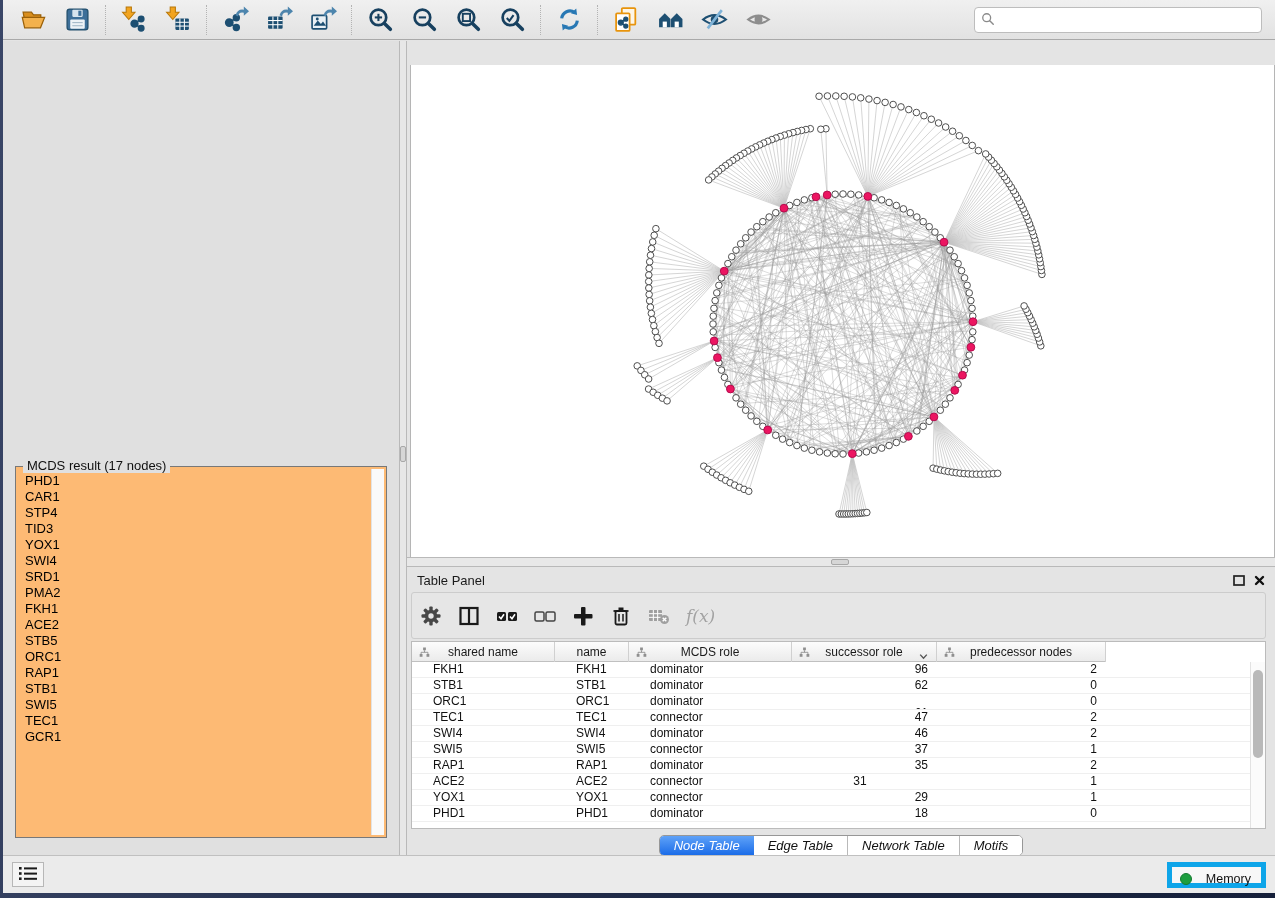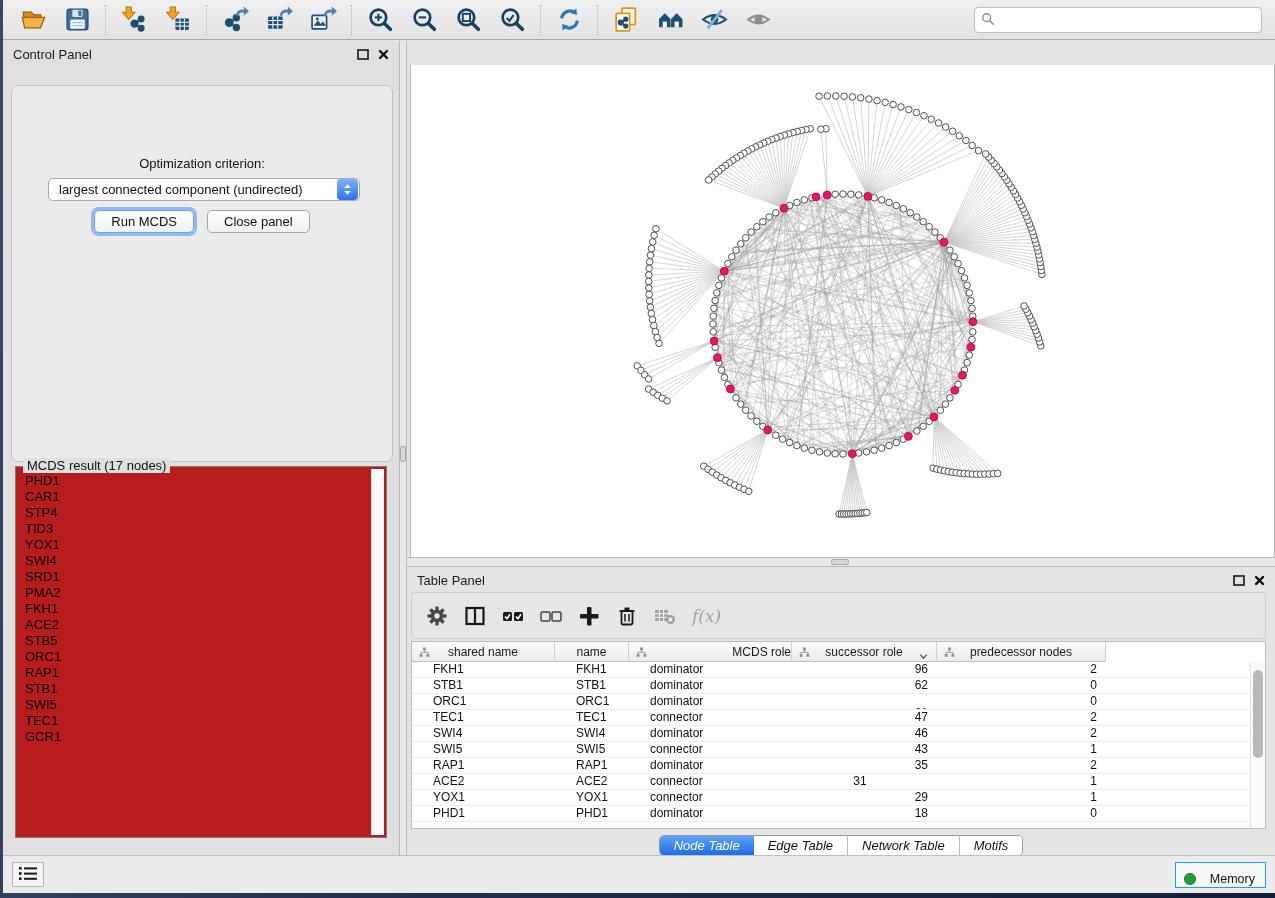--- a/index.html
+++ b/index.html
@@ -43,21 +43,21 @@
     border:1px solid #ababab; border-radius:5px; display:flex; align-items:center; }
   .combo-text { padding-left:10px; font-size:13px; flex:1; white-space:nowrap; }
   .combo-cap { width:21px; height:21px; border-radius:4px; margin-right:1px;
     background:linear-gradient(#7db3f9,#2a76ee); display:flex; align-items:center; justify-content:center; }
   .btn-row { position:absolute; top:124px; width:100%; display:flex; justify-content:center; gap:13px; }
   .mac-btn { height:23px; padding:0 16px; background:linear-gradient(#ffffff,#f0f0f0);
     border:1px solid #a5a5a5; border-radius:5px; font-size:13px; display:flex; align-items:center; }
   .mac-btn.focused { box-shadow:0 0 0 3px rgba(110,165,245,.7); border-color:#6d9ef0; }
 
   .result-group { position:absolute; left:12px; top:425px; width:372px; height:372px;
-    border:1px solid #787878; background:#b91c1c; }
+    border:1px solid #787878; background:#fdba74; }
   .result-legend { position:absolute; top:-9px; left:7px; background:#e0e0e0; padding:0 4px; font-size:13px; }
   .result-list { position:absolute; inset:2px 16px 2px 2px; overflow:hidden; padding:4px 0 0 7px; }
   .result-item { font-size:13px; line-height:16px; color:#000; }
   .result-scroll { position:absolute; top:2px; right:2px; bottom:2px; width:13px; background:#fafafa; border-left:1px solid #e3e3e3; }
 
   
   .vsplit { position:absolute; left:396px; top:41px; width:8px; bottom:38px; background:#e7e7e7;
     border-left:1px solid #b9b9b9; border-right:1px solid #b9b9b9; }
   .vsplit-grip { position:absolute; left:0; top:405px; width:6px; height:16px; background:#d6d6d6;
     border:1px solid #a8a8a8; border-radius:2px; }
@@ -75,21 +75,21 @@
   .net-canvas svg { position:absolute; left:0; top:0; }
 
   .hsplit { position:absolute; left:0; right:0; top:516px; height:10px; background:#e8e8e8;
     border-top:1px solid #b9b9b9; border-bottom:1px solid #b9b9b9; }
   .hsplit-grip { position:absolute; left:424px; top:1px; width:18px; height:6px; background:#d6d6d6;
     border:1px solid #a8a8a8; border-radius:2px; }
 
   
   .table-panel { position:absolute; left:0; right:0; top:526px; bottom:0; background:#e4e4e4; }
   .tp-toolbar { position:absolute; left:4px; right:9px; top:25px; height:47px; background:#e6e6e6;
-    border:1px solid #cccccc; border-radius:3px; display:flex; align-items:center; padding-left:12px; }
+    border:1px solid #cccccc; border-radius:3px; display:flex; align-items:center; padding-left:6px; }
   .tp-icon { width:26px; height:26px; margin-right:12px; display:flex; align-items:center; justify-content:center; }
   .tp-icon svg { width:22px; height:22px; }
   .fx-label { font-family:"DejaVu Serif","Liberation Serif",serif; font-style:italic; font-size:17px; color:#a2a2a2; margin-left:2px; }
 
   .data-table { position:absolute; left:4px; right:9px; top:74px; height:188px; background:#fff; border:1px solid #bbbbbb; }
   .thead { position:absolute; left:0; top:0; height:20px; display:flex;
     background:linear-gradient(#fcfcfc,#ebebeb); border-bottom:1px solid #c0c0c0; }
   .th { position:relative; height:20px; border-right:1px solid #d0d0d0; display:flex; align-items:center; justify-content:center; font-size:12px; color:#1a1a1a; }
   .th .colicon { position:absolute; left:7px; top:5px; }
   .th .sorticon { position:absolute; right:8px; top:7px; }
@@ -100,21 +100,21 @@
   .table-thumb { position:absolute; left:2px; right:2px; top:8px; height:88px; background:#b9b9b9; border-radius:6px; }
 
   .bottom-tabs { position:absolute; left:0; right:0; top:268px; display:flex; justify-content:center;font-style:italic; }
   .bottom-tabs .seg { height:21px; border-radius:5px; }
 
   
   .statusbar { position:absolute; left:0; right:0; bottom:0; height:38px; background:#ebebeb; border-top:1px solid #c0c0c0; }
   .status-left-btn { position:absolute; left:9px; top:6px; width:32px; height:25px; background:#f4f4f4;
     border:1px solid #b7b7b7; display:flex; align-items:center; justify-content:center; }
   .memory-btn { position:absolute; right:9px; top:6px; height:26px; padding:8px 10px 0 8px; background:#f7f7f7;
-    border:1px solid #0ea5e9; display:flex; align-items:center; gap:14px; font-size:12.5px; }
+    border:5px solid #0ea5e9; display:flex; align-items:center; gap:14px; font-size:12.5px; }
   .memory-dot { width:12px; height:12px; border-radius:50%; background:#1d9e3f; border:1px solid #157a30; }
 </style>
 </head>
 <body>
 
 <div class="app">
 
   <div class="toolbar">
     <span class="tb-icon">
         <svg viewBox="0 0 26 26">
@@ -269,52 +269,21 @@
     <div class="searchbox">
       <span><svg viewBox="0 0 16 16">
             <circle cx="6.5" cy="6.5" r="4.5" fill="none" stroke="#8a8a8a" stroke-width="1.5"></circle>
             <line x1="10" y1="10" x2="14" y2="14" stroke="#8a8a8a" stroke-width="1.6" stroke-linecap="round"></line>
           </svg></span>
       <span></span>
     </div>
   </div>
 
   <div class="control-panel">
-    <div class="panel-titlebar">
-      <span class="panel-title">Control Panel</span>
-      <span class="panel-controls">
-        <span>
-            <svg width="12" height="11" viewBox="0 0 12 11">
-              <rect x="1" y="1" width="10" height="9" fill="none" stroke="#222" stroke-width="1.7"></rect>
-            </svg>
-          </span>
-        <span>
-            <svg width="11" height="11" viewBox="0 0 11 11">
-              <path d="M2 2 L9 9 M9 2 L2 9" stroke="#111" stroke-width="2.4" stroke-linecap="round"></path>
-            </svg>
-          </span>
-      </span>
-    </div>
-
-    <div class="cp-content">
-      <div class="opt-label">Optimization criterion:</div>
-      <div class="combo">
-        <span class="combo-text">largest connected component (undirected)</span>
-        <span class="combo-cap">
-          <svg width="9" height="13" viewBox="0 0 9 13">
-              <path d="M1.2 5 L4.5 1.2 L7.8 5 Z" fill="#fff"></path>
-              <path d="M1.2 8 L4.5 11.8 L7.8 8 Z" fill="#fff"></path>
-            </svg>
-        </span>
-      </div>
-      <div class="btn-row">
-        <div class="mac-btn focused">Run MCDS</div>
-        <div class="mac-btn">Close panel</div>
-      </div>
-    </div>
+
 
 
     <div class="result-group">
       <span class="result-legend">MCDS result (17 nodes)</span>
       <div class="result-list" id="mcds-list">
           <div class="result-item">PHD1</div>
           <div class="result-item">CAR1</div>
           <div class="result-item">STP4</div>
           <div class="result-item">TID3</div>
           <div class="result-item">YOX1</div>
@@ -1264,21 +1233,21 @@
                     <rect x="0.7" y="7" width="2.8" height="2.8" stroke="none"></rect>
                     <rect x="7.5" y="7" width="2.8" height="2.8" stroke="none"></rect>
                     <path d="M5.5 3.3 v2 M2.1 7 v-1.7 h6.8 V7" fill="none" stroke-width="0.9"></path>
                   </g>
                 </svg></span>
               <span>shared name</span>
             </div>
             <div class="th" style="width: 74px;">
               <span>name</span>
             </div>
-            <div class="th" style="width: 163px; justify-content: flex-end;">
+            <div class="th" style="width: 163px;">
               <span class="colicon"><svg width="11" height="11" viewBox="0 0 11 11">
                   <g fill="#8f8f8f" stroke="#8f8f8f">
                     <rect x="4.1" y="0.5" width="2.8" height="2.8" stroke="none"></rect>
                     <rect x="0.7" y="7" width="2.8" height="2.8" stroke="none"></rect>
                     <rect x="7.5" y="7" width="2.8" height="2.8" stroke="none"></rect>
                     <path d="M5.5 3.3 v2 M2.1 7 v-1.7 h6.8 V7" fill="none" stroke-width="0.9"></path>
                   </g>
                 </svg></span>
               <span>MCDS role</span>
             </div>
@@ -1341,21 +1310,21 @@
               <div class="td" style="width: 143px; text-align: left; padding: 0px 0px 0px 21px;">SWI4</div>
               <div class="td" style="width: 74px; text-align: left; padding: 0px 0px 0px 21px;">SWI4</div>
               <div class="td" style="width: 163px; text-align: left; padding: 0px 0px 0px 21px;">dominator</div>
               <div class="td" style="width: 145px; text-align: right; padding: 0px 9px 0px 0px;">46</div>
               <div class="td" style="width: 169px; text-align: right; padding: 0px 9px 0px 0px;">2</div>
             </div>
             <div class="tr">
               <div class="td" style="width: 143px; text-align: left; padding: 0px 0px 0px 21px;">SWI5</div>
               <div class="td" style="width: 74px; text-align: left; padding: 0px 0px 0px 21px;">SWI5</div>
               <div class="td" style="width: 163px; text-align: left; padding: 0px 0px 0px 21px;">connector</div>
-              <div class="td" style="width: 145px; text-align: right; padding: 0px 9px 0px 0px;">43</div>
+              <div class="td" style="width: 145px; text-align: right; padding: 0px 9px 0px 0px;">37</div>
               <div class="td" style="width: 169px; text-align: right; padding: 0px 9px 0px 0px;">1</div>
             </div>
             <div class="tr">
               <div class="td" style="width: 143px; text-align: left; padding: 0px 0px 0px 21px;">RAP1</div>
               <div class="td" style="width: 74px; text-align: left; padding: 0px 0px 0px 21px;">RAP1</div>
               <div class="td" style="width: 163px; text-align: left; padding: 0px 0px 0px 21px;">dominator</div>
               <div class="td" style="width: 145px; text-align: right; padding: 0px 9px 0px 0px;">35</div>
               <div class="td" style="width: 169px; text-align: right; padding: 0px 9px 0px 0px;">2</div>
             </div>
             <div class="tr">

